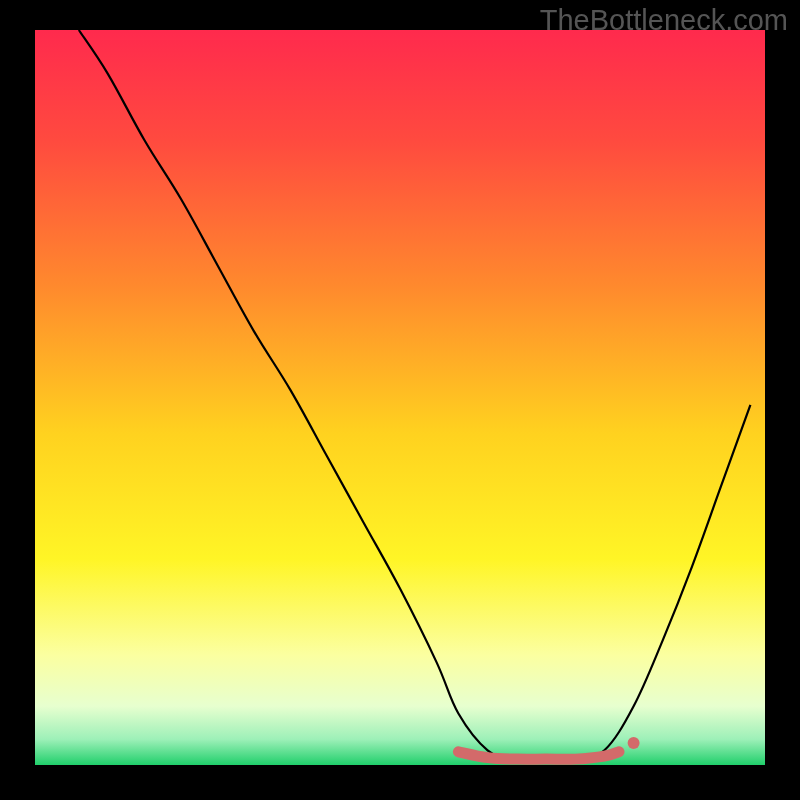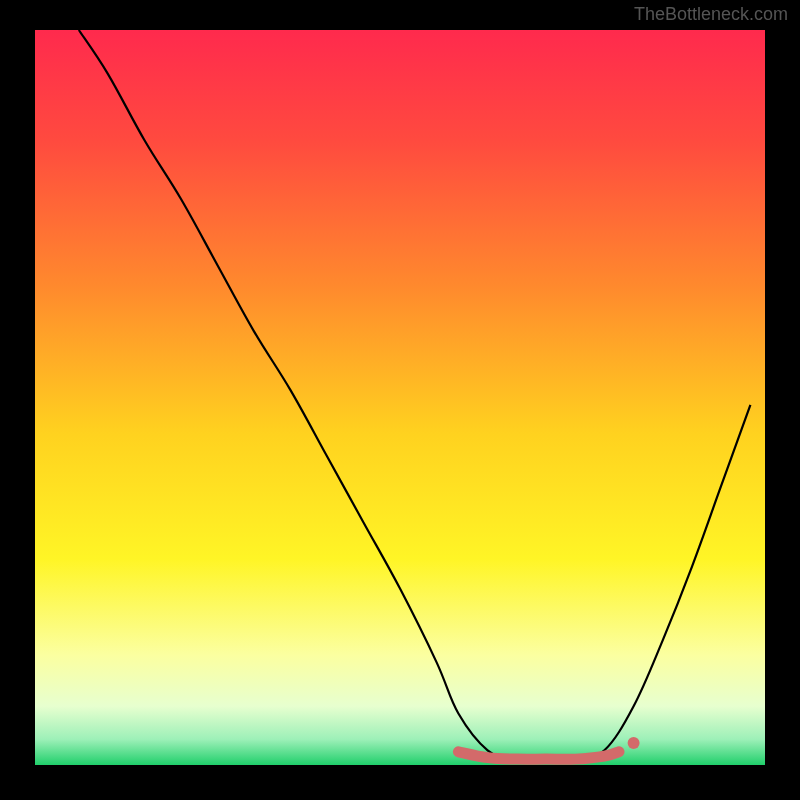--- a/index.html
+++ b/index.html
@@ -14,21 +14,21 @@
     position: absolute;
     top: 0;
     left: 0;
     width: 800px;
     height: 800px;
   }
   .watermark {
     position: absolute;
     top: 4px;
     right: 12px;
-    font-size: 18px;
+    font-size: 29px;
     color: #555;
     font-weight: 500;
     z-index: 10;
   }
 </style>
 </head>
 <body>
 
 <div class="chart-container">
   <svg id="chart-svg" width="800" height="800" viewBox="0 0 800 800">

